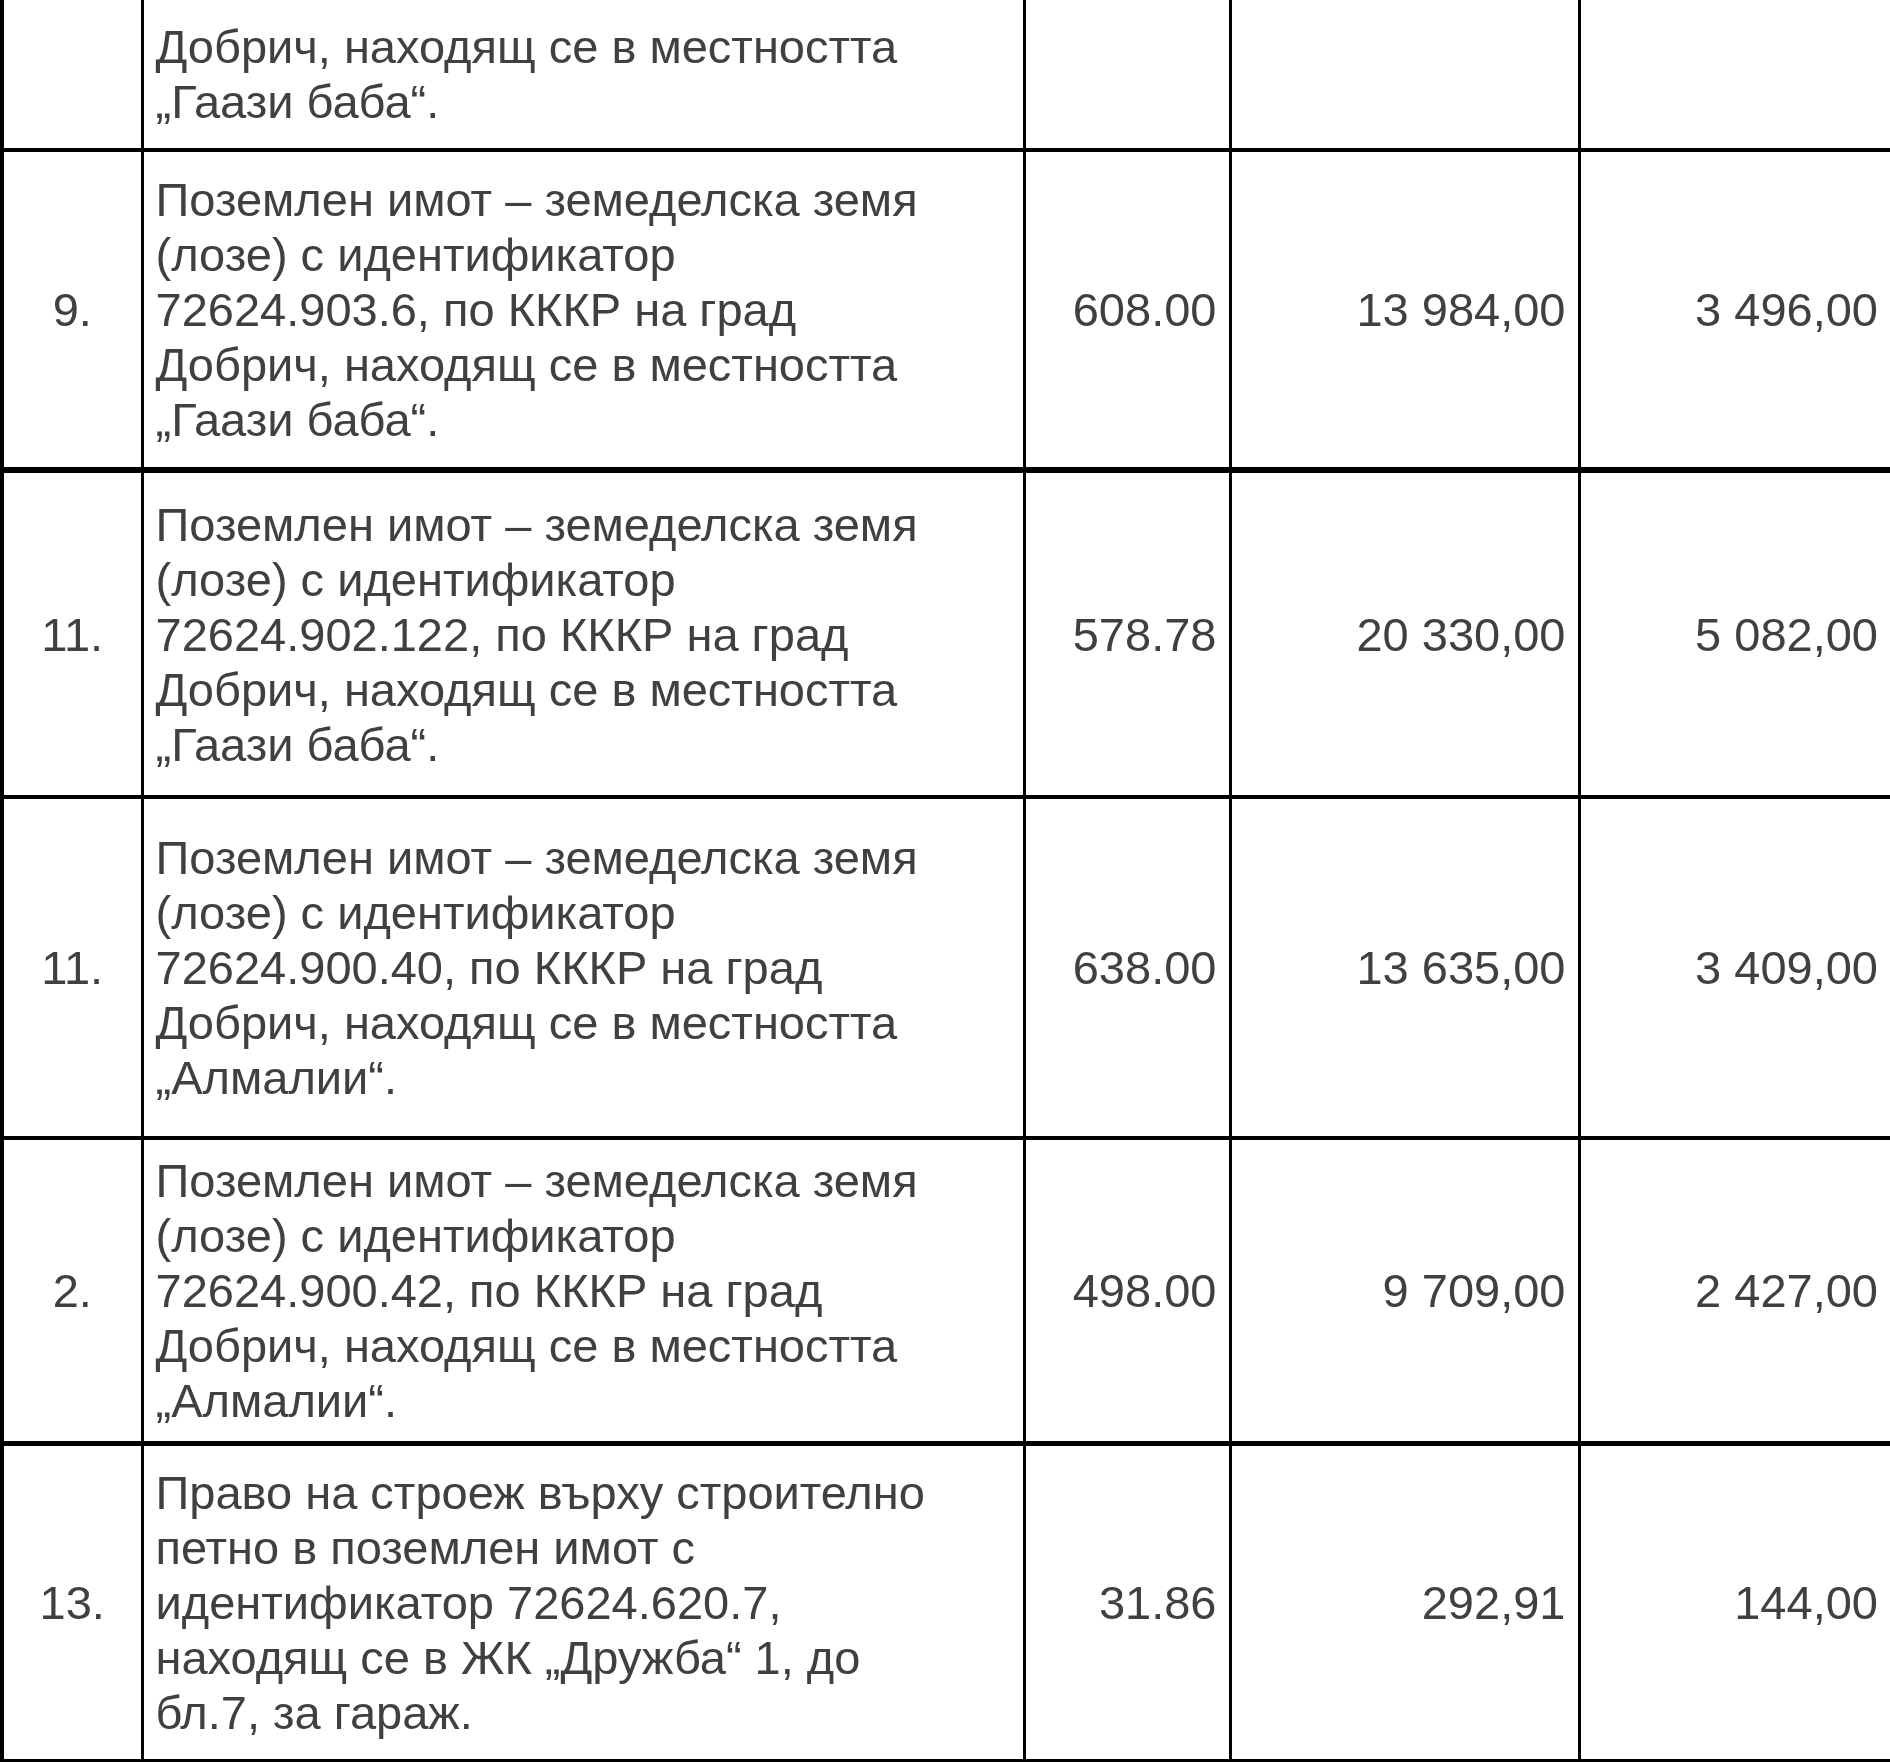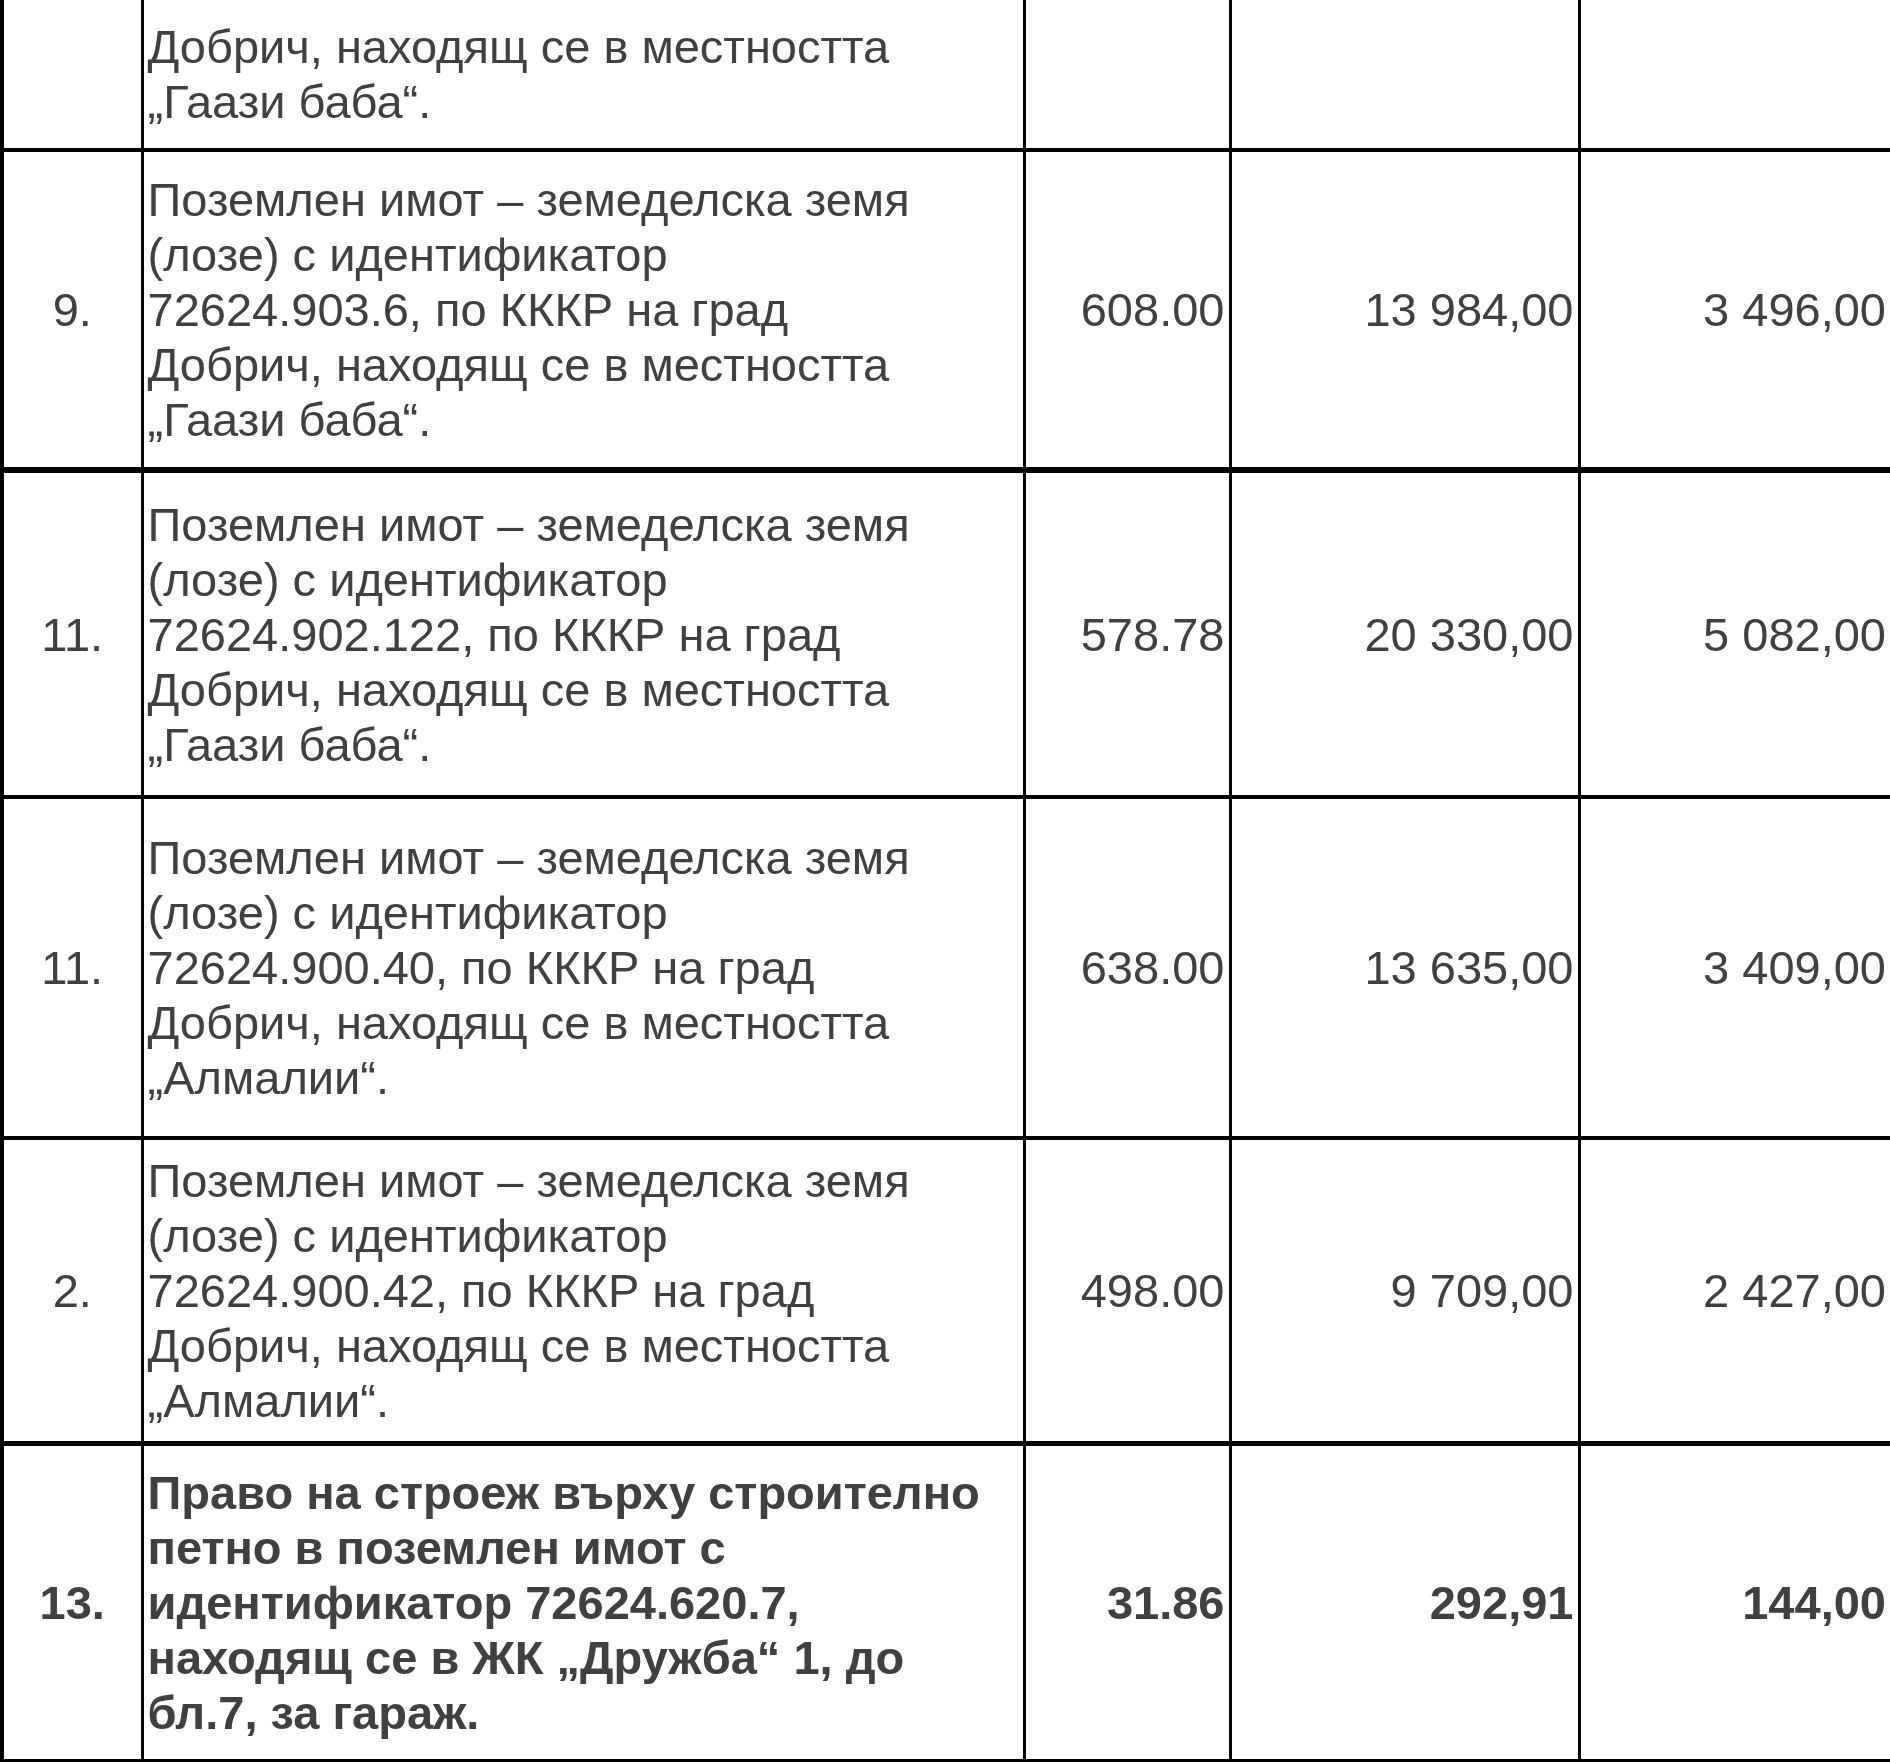--- a/index.html
+++ b/index.html
@@ -16,31 +16,31 @@
     font-family: "Liberation Sans", "DejaVu Sans", sans-serif;
   }
   table.property-table {
     border-collapse: collapse;
     table-layout: fixed;
     width: 1890px;
     color: #404040;
   }
   table.property-table td {
     border: 3px solid #000000;
-    padding: 4px;
+    padding: 12px;
     vertical-align: middle;
     font-size: 47px;
     line-height: 55px;
     overflow: hidden;
   }
   
   table.property-table td:first-child { border-left-width: 4px; }
   table.property-table td:last-child  { border-right-width: 4px; }
   tr.row-a td { border-top: none; }           
-  tr.row-13 td { border-bottom-width: 7px; font-weight: bold; }  
+  tr.row-13 td { border-bottom-width: 7px; }  
   
   tr.row-9  td { border-top-width: 4px; }
   tr.row-10 td { border-top-width: 6px; }
   tr.row-11 td { border-top-width: 4px; }
   tr.row-12 td { border-top-width: 4px; }
   tr.row-13 td { border-top-width: 5px; }
   
   tr.row-a  { height: 150px; }
   tr.row-9  { height: 320px; }
   tr.row-10 { height: 327px; }

